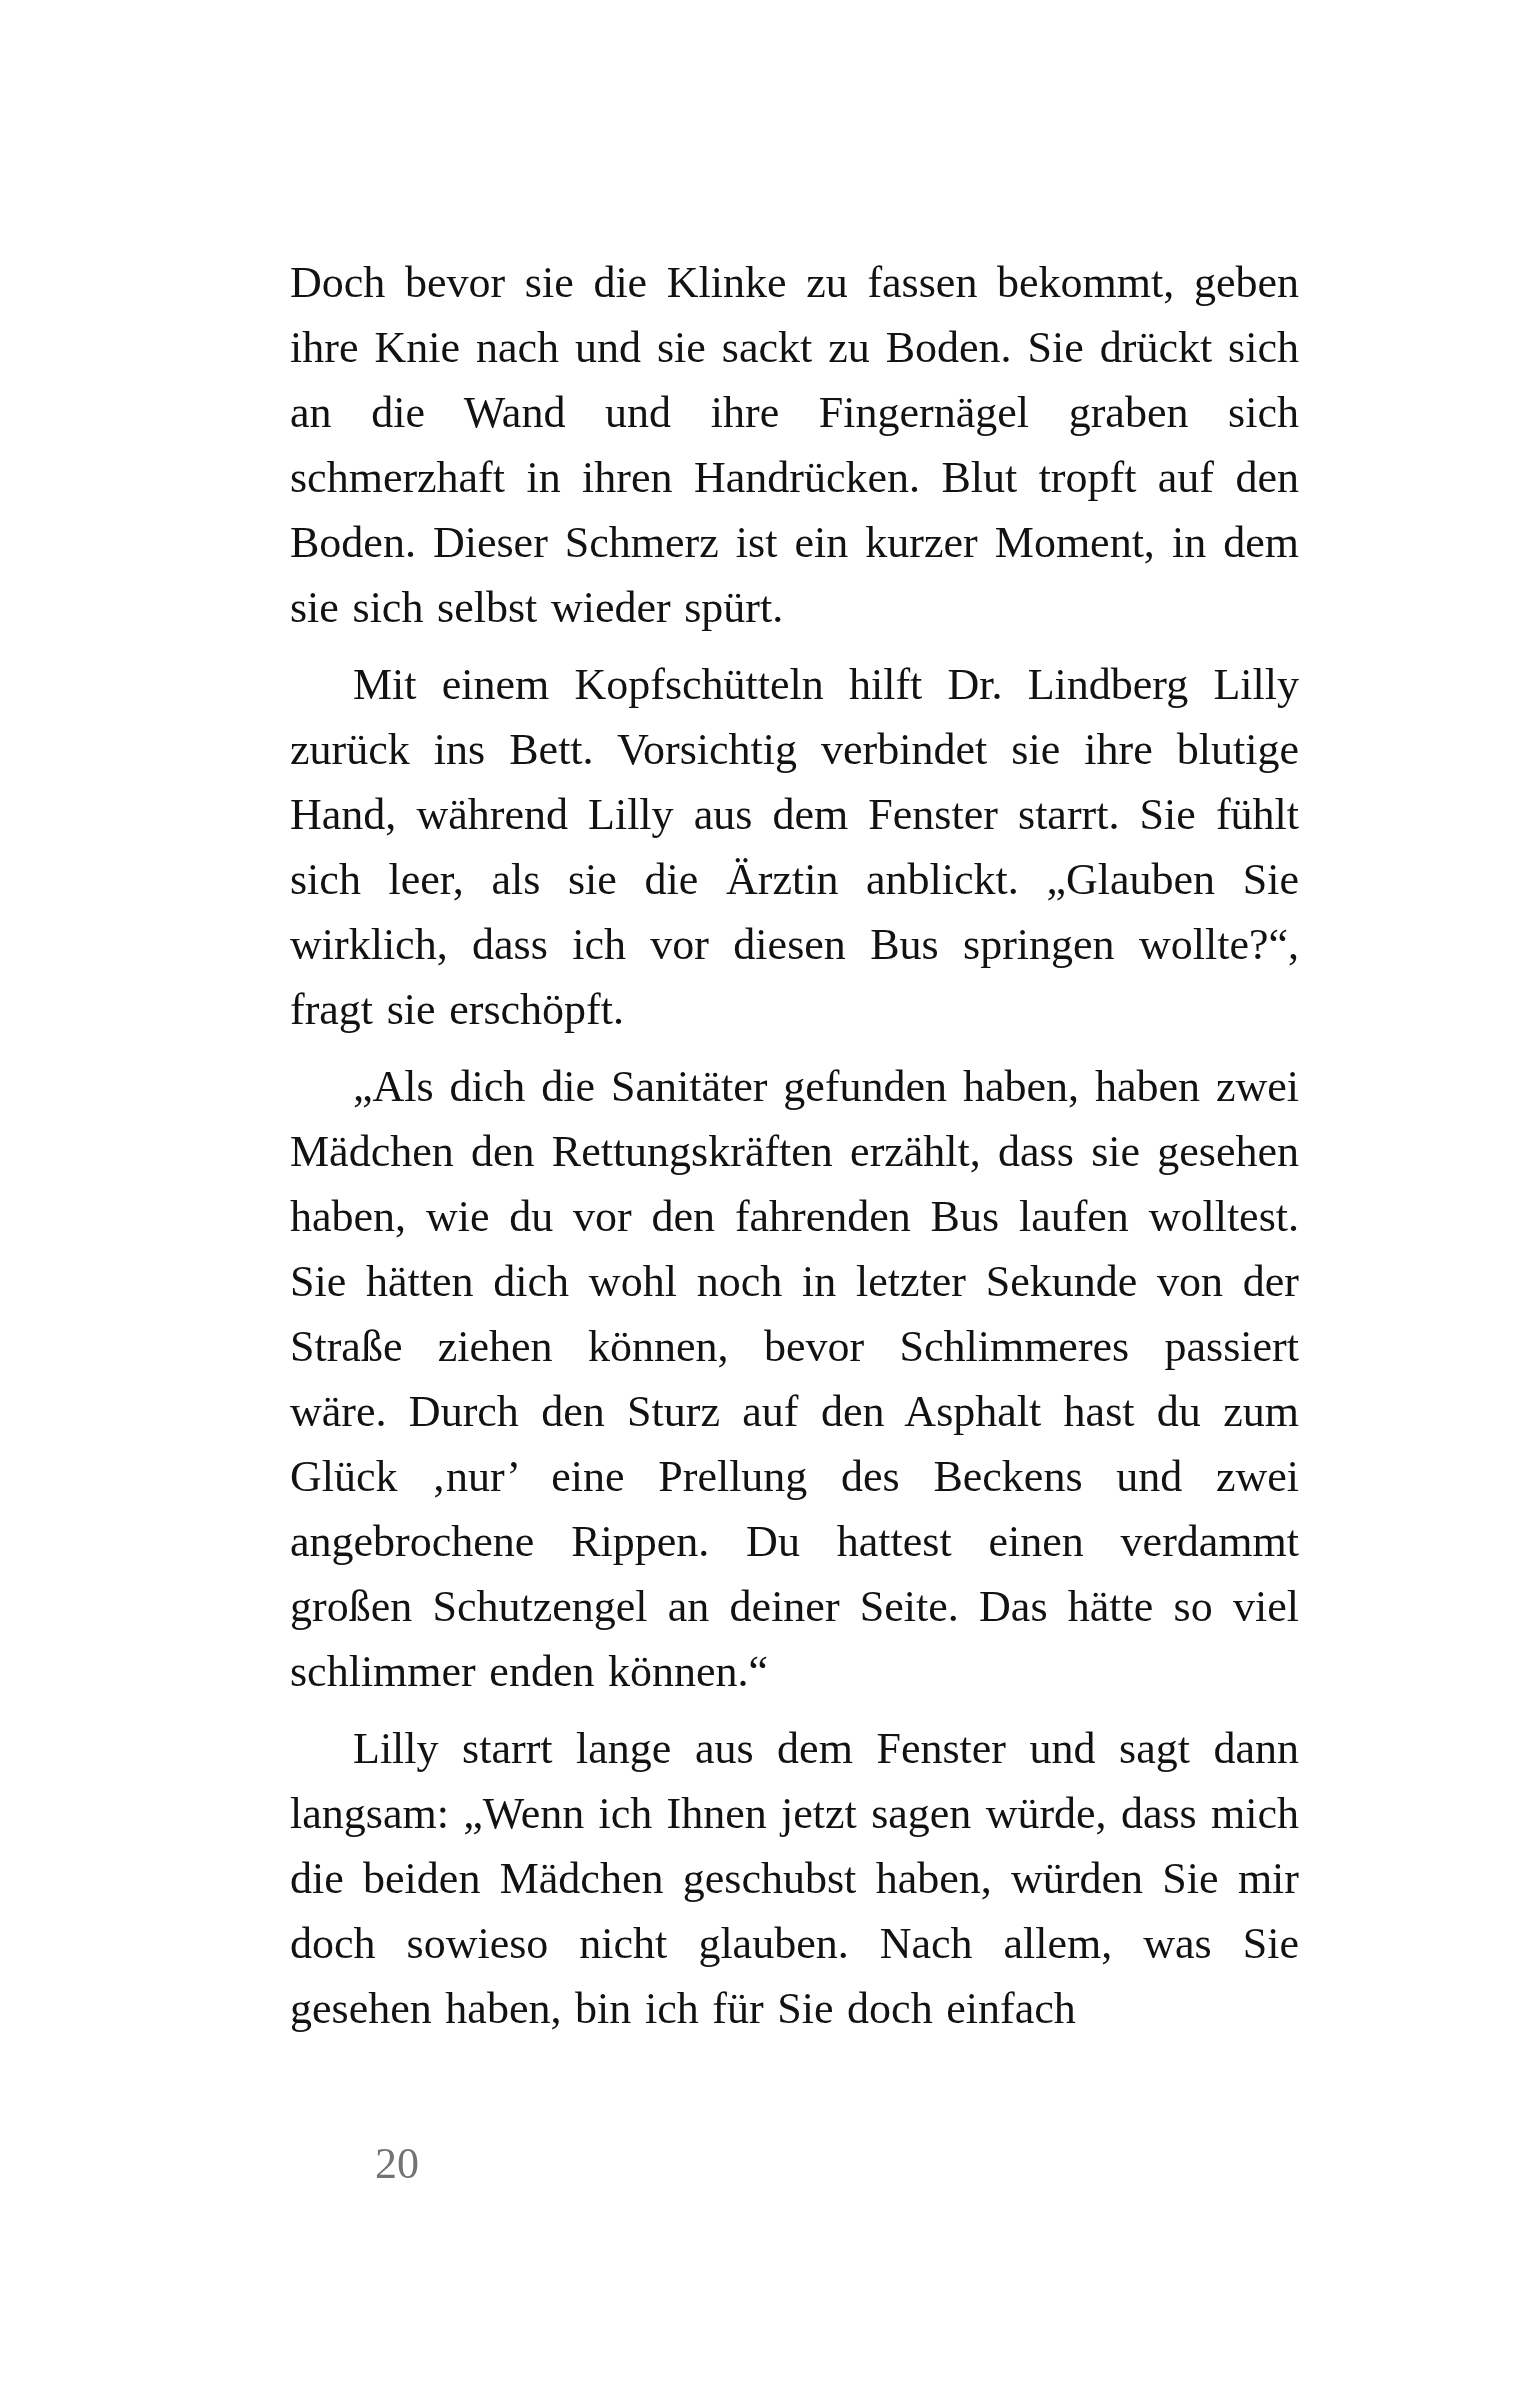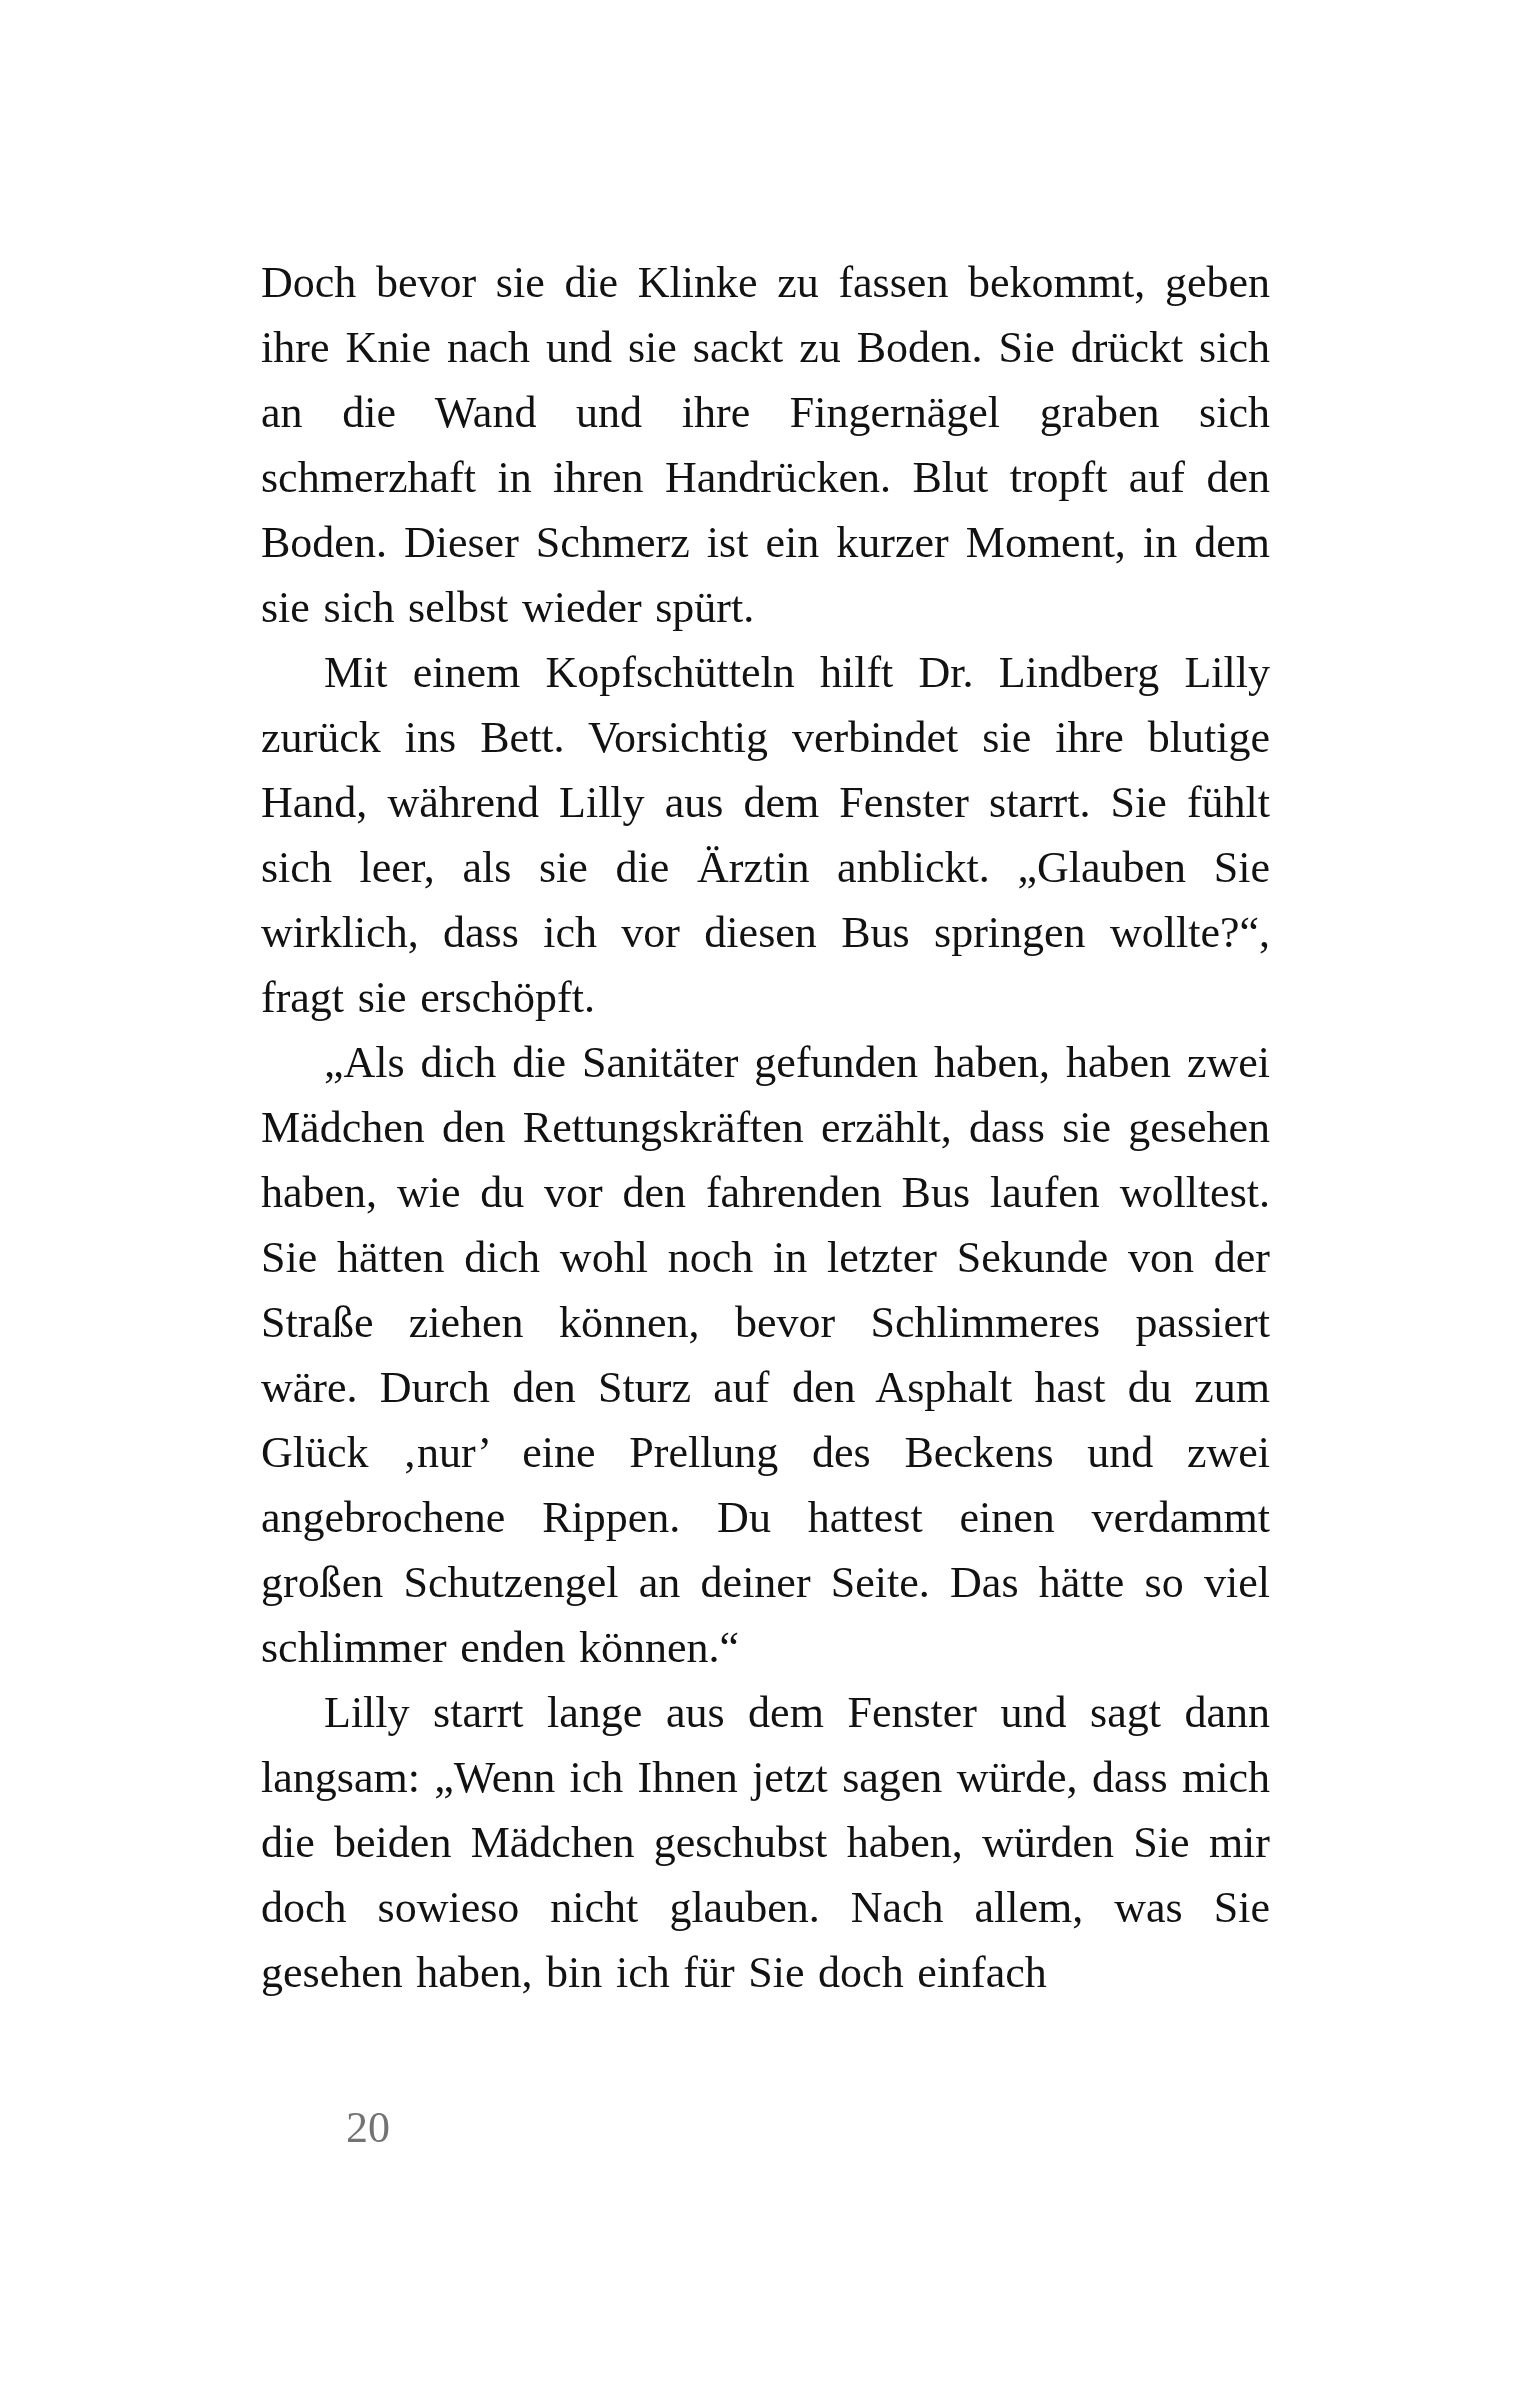--- a/index.html
+++ b/index.html
@@ -15,35 +15,36 @@
     }
     .page {
       position: relative;
       width: 1517px;
       height: 2401px;
       background: #ffffff;
       overflow: hidden;
     }
     .text-block {
       position: absolute;
-      left: 261px;
+      left: 290px;
       top: 250px;
       width: 1009px;
     }
     .text-block p {
       margin: 0;
       font-size: 44px;
       line-height: 65px;
       text-align: justify;
       hyphens: auto;
       -webkit-hyphens: auto;
       word-spacing: 0.06em;
     }
     .text-block p.indent {
       text-indent: 63px;
+      margin-top: 12px;
     }
     .page-number {
       margin-top: 90px;
       margin-left: 85px;
       font-size: 44px;
       line-height: 65px;
       color: #737373;
     }
   </style>
 </head>

